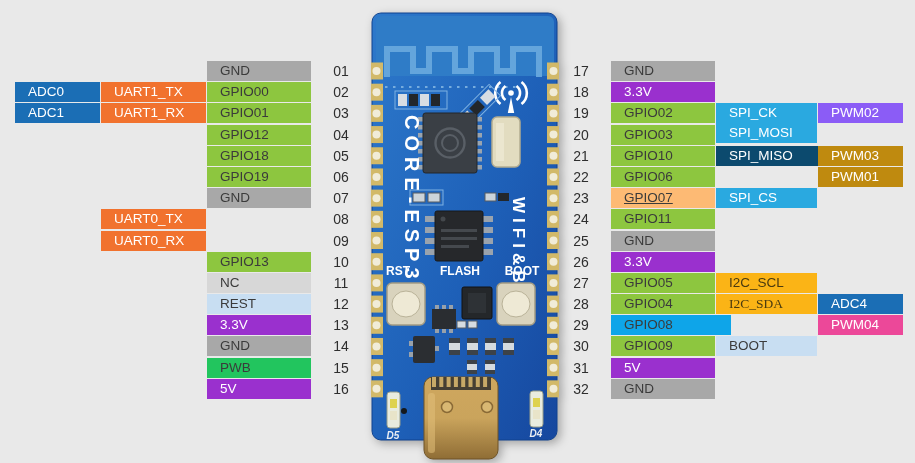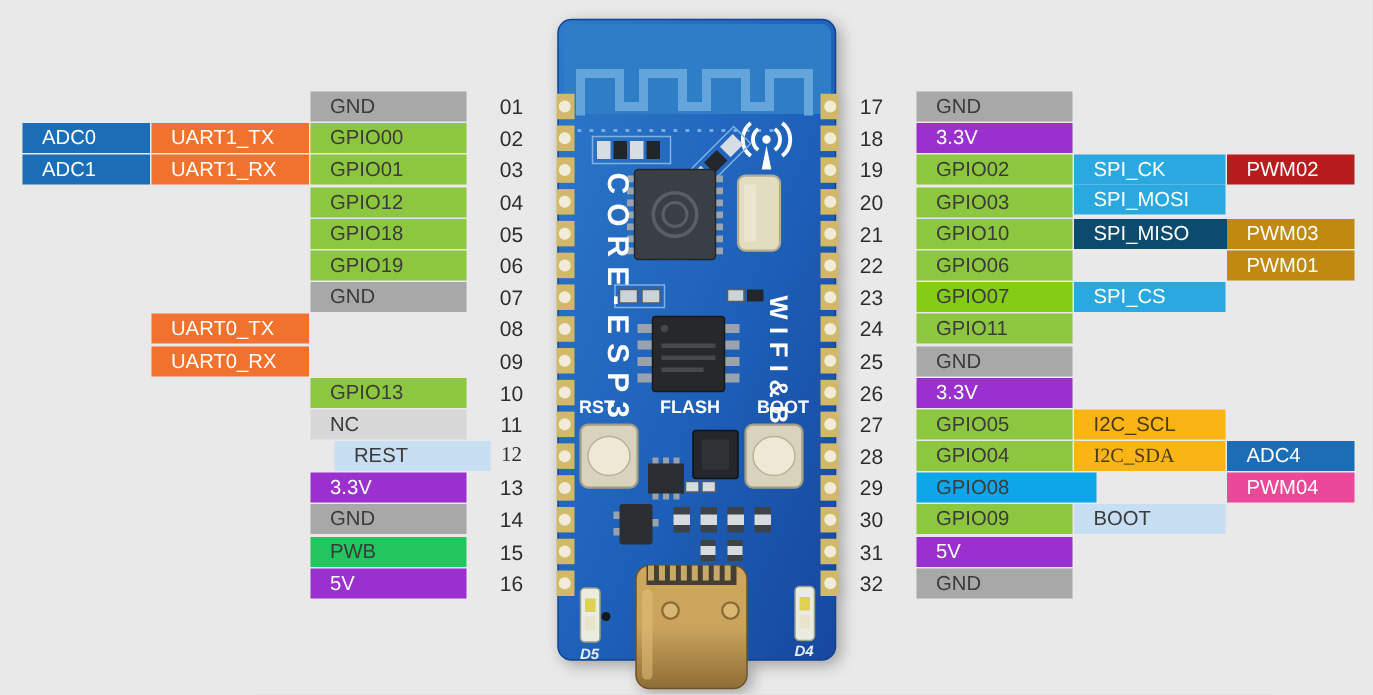--- a/index.html
+++ b/index.html
@@ -37,51 +37,51 @@
       <div class="cell" style="left: 207px; top: 188.14px; width: 104px; background: rgb(168, 168, 168); color: rgb(59, 59, 59);">GND</div>
       <div class="pnum" style="left: 322px; top: 188.14px; width: 38px;">07</div>
       <div class="cell" style="left: 101px; top: 209.33px; width: 105px; background: rgb(241, 114, 46); color: rgb(255, 255, 255);">UART0_TX</div>
       <div class="pnum" style="left: 322px; top: 209.33px; width: 38px;">08</div>
       <div class="cell" style="left: 101px; top: 230.52px; width: 105px; background: rgb(241, 114, 46); color: rgb(255, 255, 255);">UART0_RX</div>
       <div class="pnum" style="left: 322px; top: 230.52px; width: 38px;">09</div>
       <div class="cell" style="left: 207px; top: 251.71px; width: 104px; background: rgb(141, 198, 63); color: rgb(59, 59, 59);">GPIO13</div>
       <div class="pnum" style="left: 322px; top: 251.71px; width: 38px;">10</div>
       <div class="cell" style="left: 207px; top: 272.9px; width: 104px; background: rgb(215, 215, 215); color: rgb(59, 59, 59);">NC</div>
       <div class="pnum" style="left: 322px; top: 272.9px; width: 38px;">11</div>
-      <div class="cell" style="left: 207px; top: 294.09px; width: 104px; background: rgb(200, 222, 242); color: rgb(59, 59, 59); margin-left: 16px;">REST</div>
-      <div class="pnum" style="left: 322px; top: 294.09px; width: 38px; font-family: Liberation Serif, serif;">12</div>
+      <div class="cell" style="left: 207px; top: 294.09px; width: 104px; background: rgb(200, 222, 242); color: rgb(59, 59, 59);">REST</div>
+      <div class="pnum" style="left: 322px; top: 294.09px; width: 38px;">12</div>
       <div class="cell" style="left: 207px; top: 315.28px; width: 104px; background: rgb(154, 48, 206); color: rgb(255, 255, 255);">3.3V</div>
       <div class="pnum" style="left: 322px; top: 315.28px; width: 38px;">13</div>
       <div class="cell" style="left: 207px; top: 336.47px; width: 104px; background: rgb(168, 168, 168); color: rgb(59, 59, 59);">GND</div>
       <div class="pnum" style="left: 322px; top: 336.47px; width: 38px;">14</div>
       <div class="cell" style="left: 207px; top: 357.66px; width: 104px; background: #22c55e; color: rgb(59, 59, 59);">PWB</div>
       <div class="pnum" style="left: 322px; top: 357.66px; width: 38px;">15</div>
       <div class="cell" style="left: 207px; top: 378.85px; width: 104px; background: rgb(154, 48, 206); color: rgb(255, 255, 255);">5V</div>
       <div class="pnum" style="left: 322px; top: 378.85px; width: 38px;">16</div>
     </div>
   <div id="right-pins">
       <div class="cell" style="left: 611px; top: 61px; width: 104px; background: rgb(168, 168, 168); color: rgb(59, 59, 59);">GND</div>
       <div class="pnum" style="left: 563px; top: 61px; width: 36px;">17</div>
       <div class="cell" style="left: 611px; top: 82.19px; width: 104px; background: rgb(154, 48, 206); color: rgb(255, 255, 255);">3.3V</div>
       <div class="pnum" style="left: 563px; top: 82.19px; width: 36px;">18</div>
       <div class="cell" style="left: 611px; top: 103.38px; width: 104px; background: rgb(141, 198, 63); color: rgb(59, 59, 59);">GPIO02</div>
       <div class="cell" style="left: 716px; top: 103.38px; width: 101px; background: rgb(42, 169, 224); color: rgb(255, 255, 255);">SPI_CK</div>
-      <div class="cell" style="left: 818px; top: 103.38px; width: 85px; background: #b91c1c; color: rgb(255, 255, 255);">PWM02</div>
+      <div class="cell" style="left: 818px; top: 103.38px; width: 85px; background: #8b5cf6; color: rgb(255, 255, 255);">PWM02</div>
       <div class="pnum" style="left: 563px; top: 103.38px; width: 36px;">19</div>
       <div class="cell" style="left: 611px; top: 124.57px; width: 104px; background: rgb(141, 198, 63); color: rgb(59, 59, 59);">GPIO03</div>
       <div class="cell" style="left: 716px; top: 123px; width: 101px; background: rgb(42, 169, 224); color: rgb(255, 255, 255);">SPI_MOSI</div>
       <div class="pnum" style="left: 563px; top: 124.57px; width: 36px;">20</div>
       <div class="cell" style="left: 611px; top: 145.76px; width: 104px; background: rgb(141, 198, 63); color: rgb(59, 59, 59);">GPIO10</div>
       <div class="cell" style="left: 716px; top: 145.76px; width: 125px; background: #0c4a6e; color: rgb(255, 255, 255);">SPI_MISO</div>
       <div class="cell" style="left: 818px; top: 145.76px; width: 85px; background: rgb(191, 138, 15); color: rgb(255, 255, 255);">PWM03</div>
       <div class="pnum" style="left: 563px; top: 145.76px; width: 36px;">21</div>
       <div class="cell" style="left: 611px; top: 166.95px; width: 104px; background: rgb(141, 198, 63); color: rgb(59, 59, 59);">GPIO06</div>
       <div class="cell" style="left: 818px; top: 166.95px; width: 85px; background: rgb(191, 138, 15); color: rgb(255, 255, 255);">PWM01</div>
       <div class="pnum" style="left: 563px; top: 166.95px; width: 36px;">22</div>
-      <div class="cell" style="left: 611px; top: 188.14px; width: 104px; background: #84cc16; color: rgb(59, 59, 59);">GPIO07</div>
+      <div class="cell" style="left: 611px; top: 188.14px; width: 104px; background: #fdba74; color: rgb(59, 59, 59); text-decoration: underline;">GPIO07</div>
       <div class="cell" style="left: 716px; top: 188.14px; width: 101px; background: rgb(42, 169, 224); color: rgb(255, 255, 255);">SPI_CS</div>
       <div class="pnum" style="left: 563px; top: 188.14px; width: 36px;">23</div>
       <div class="cell" style="left: 611px; top: 209.33px; width: 104px; background: rgb(141, 198, 63); color: rgb(59, 59, 59);">GPIO11</div>
       <div class="pnum" style="left: 563px; top: 209.33px; width: 36px;">24</div>
       <div class="cell" style="left: 611px; top: 230.52px; width: 104px; background: rgb(168, 168, 168); color: rgb(59, 59, 59);">GND</div>
       <div class="pnum" style="left: 563px; top: 230.52px; width: 36px;">25</div>
       <div class="cell" style="left: 611px; top: 251.71px; width: 104px; background: rgb(154, 48, 206); color: rgb(255, 255, 255);">3.3V</div>
       <div class="pnum" style="left: 563px; top: 251.71px; width: 36px;">26</div>
       <div class="cell" style="left: 611px; top: 272.9px; width: 104px; background: rgb(141, 198, 63); color: rgb(59, 59, 59);">GPIO05</div>
       <div class="cell" style="left: 716px; top: 272.9px; width: 101px; background: rgb(251, 180, 22); color: rgb(74, 59, 16);">I2C_SCL</div>

